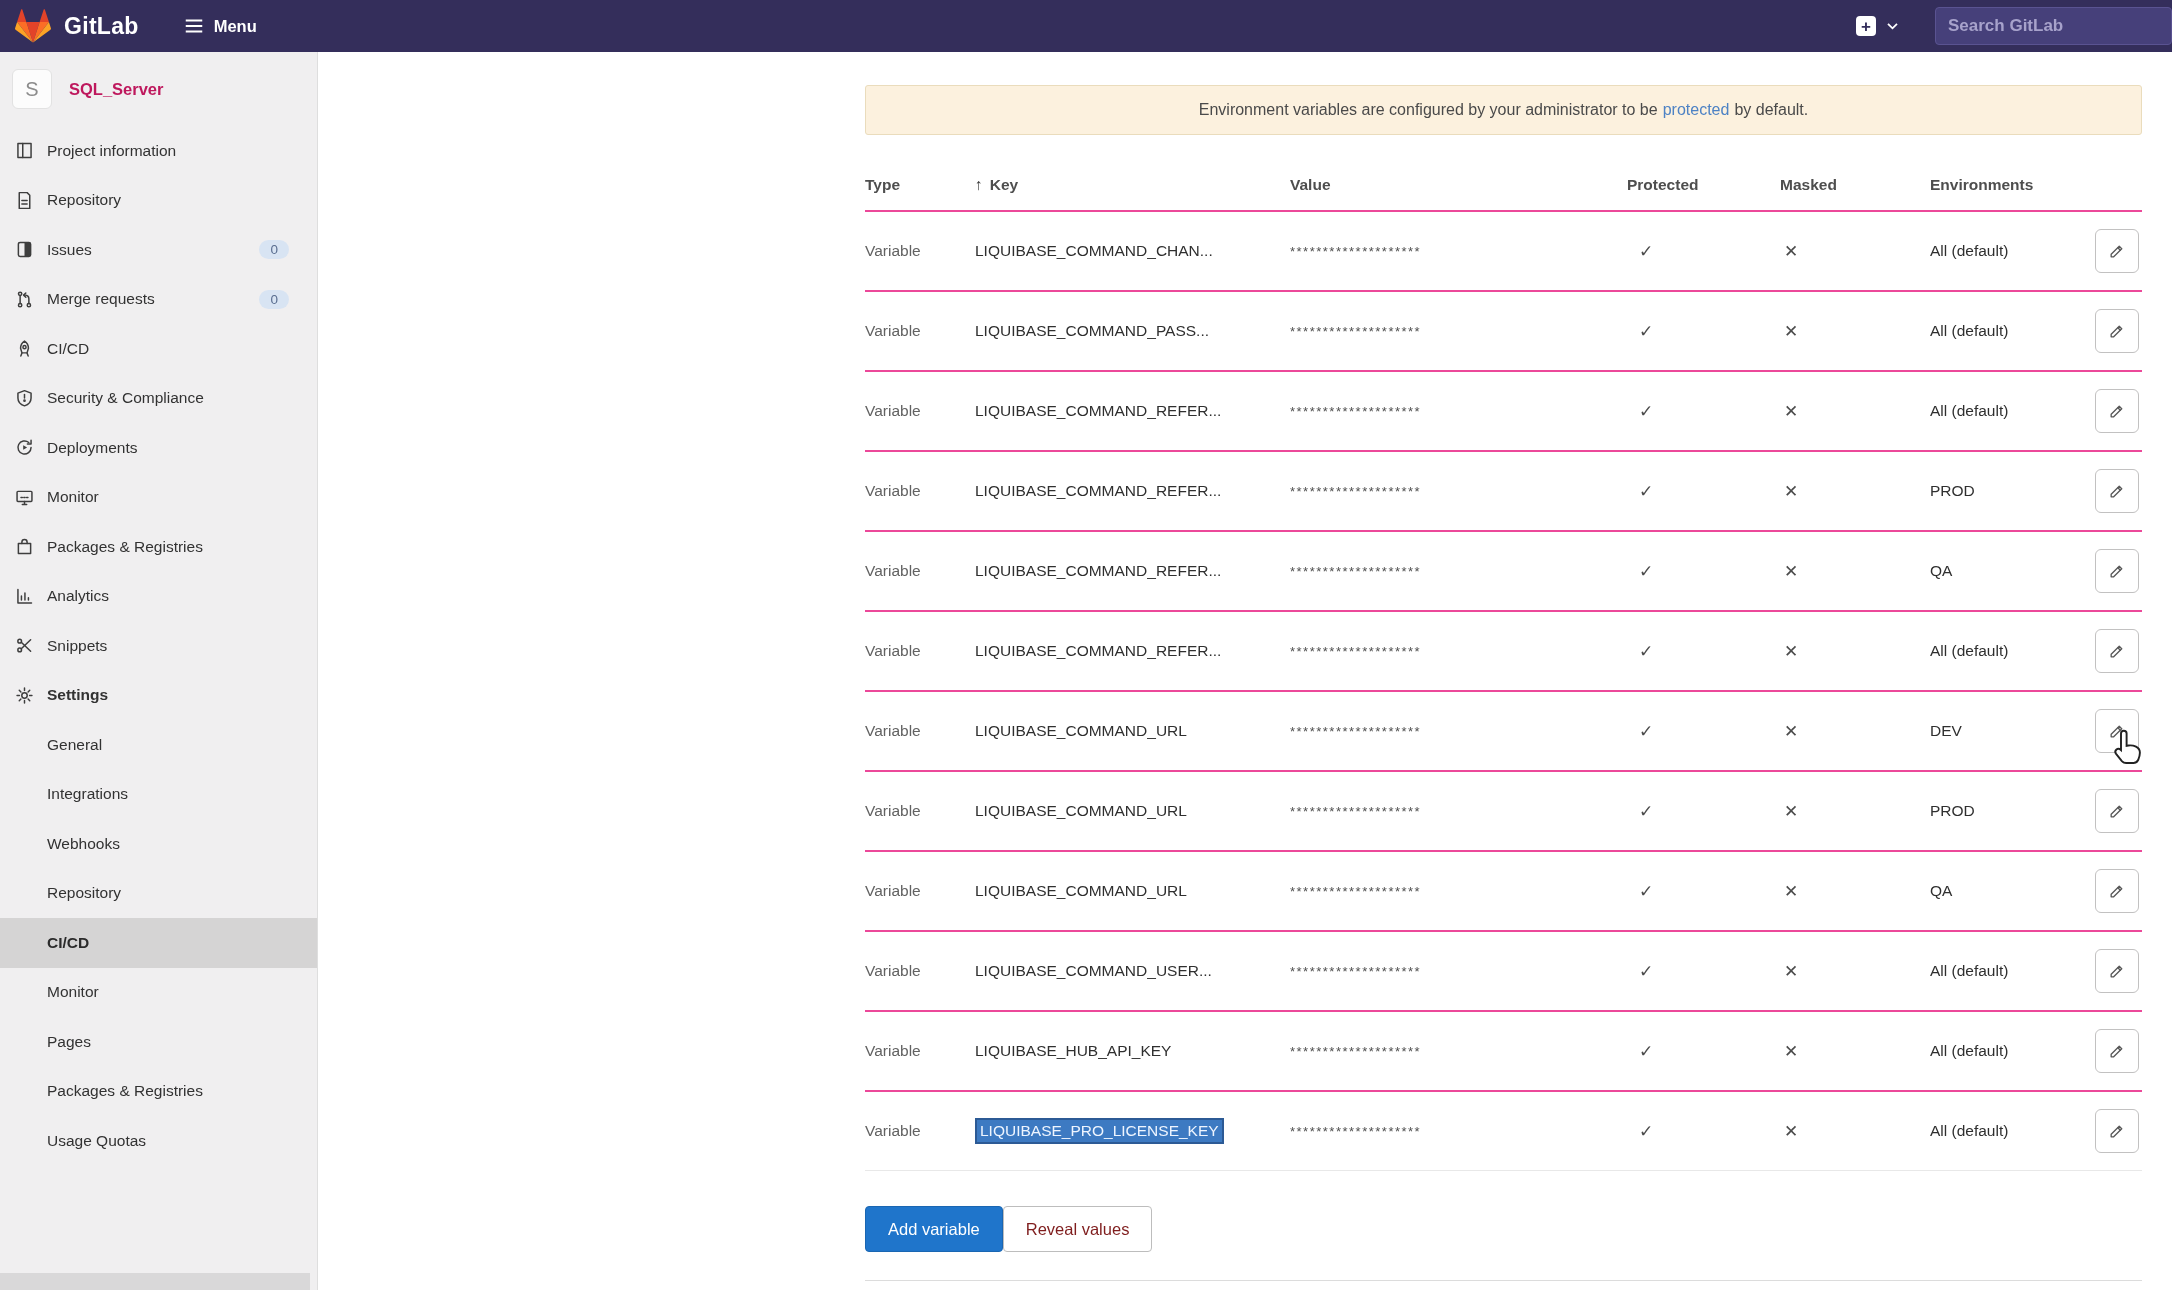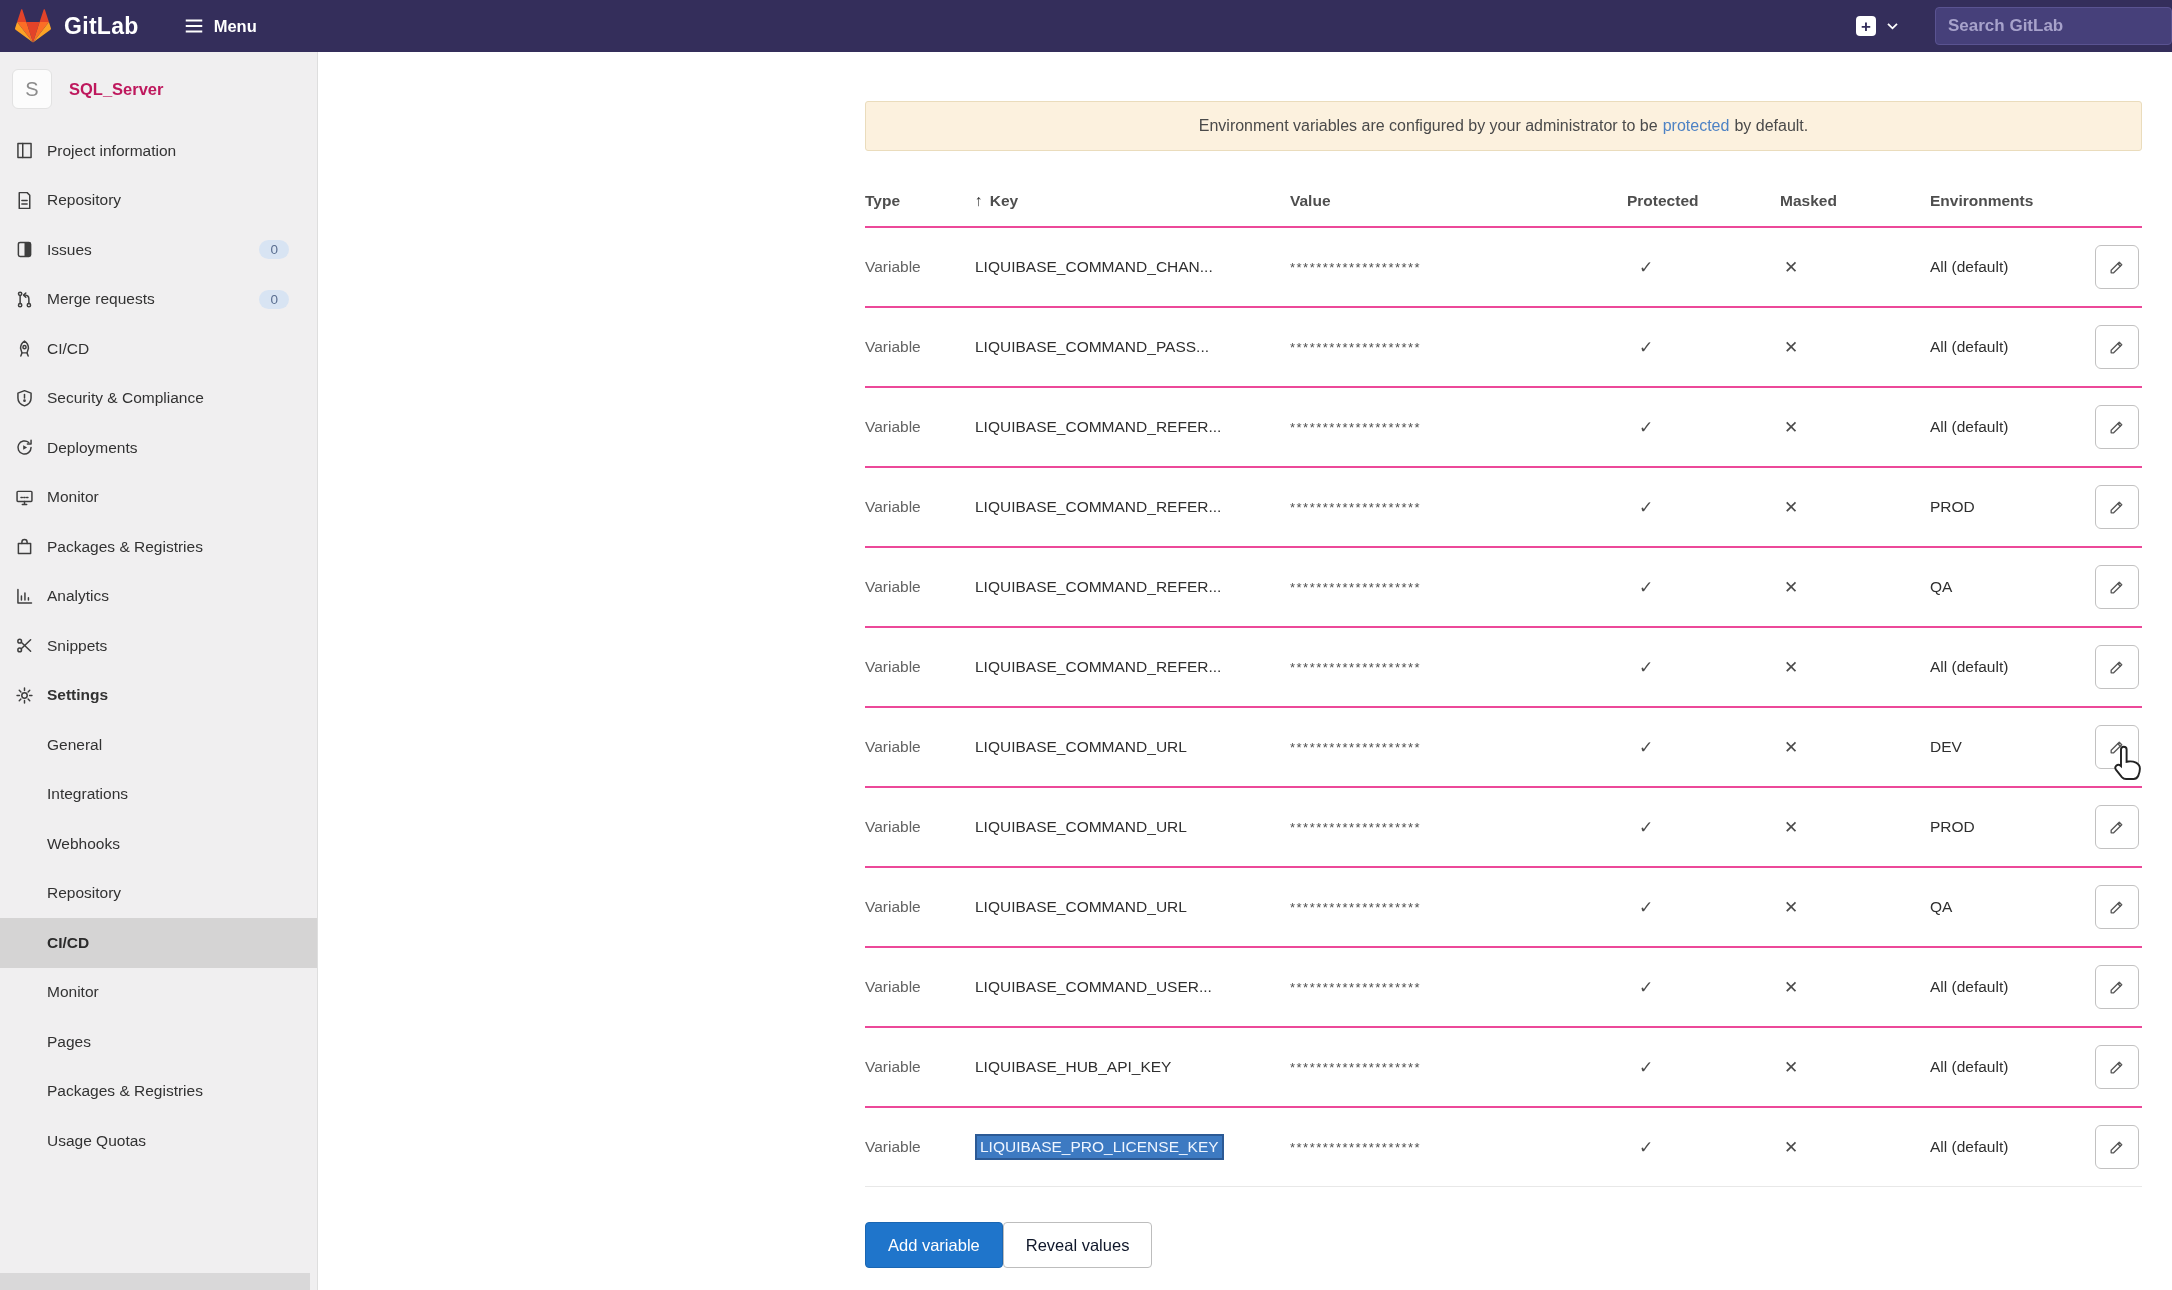--- a/index.html
+++ b/index.html
@@ -43,21 +43,21 @@
   .nav-item .lbl { flex:1; }
   .nav-item.bold .lbl { font-weight:700; }
   .badge { background:#d8e4f3; color:#5a6e90; border-radius:11px; font-size:13.5px;
     padding:2px 11px; margin-right:28px; }
   .sub-item { height:49.5px; display:flex; align-items:center; padding-left:47px;
     font-size:15.5px; color:#323232; cursor:pointer; }
   .sub-item.active { background:#d5d4d4; font-weight:700; color:#2b2b2b; }
   .sidebar-strip { position:absolute; bottom:0; left:0; width:310px; height:17px; background:#d9d8d9; }
   
   .main { position:absolute; left:318px; top:52px; right:0; bottom:0; background:#ffffff; }
-  .content { position:absolute; left:547px; top:16px; width:1277px; height:1110px; }
+  .content { position:absolute; left:547px; top:0; width:1277px; height:1110px; }
   .banner { position:absolute; top:33px; left:0; width:1277px; height:50px;
     background:#fcf1de; border:1px solid #eadcbc; border-radius:3px;
     display:flex; align-items:center; justify-content:center; font-size:16px; color:#4a4a4a; }
   .banner .lnk { color:#4d82c4; margin:0 5px; cursor:pointer; }
   .tgrid { display:grid; grid-template-columns:110px 315px 337px 145px 158px 165px 47px; align-items:center; }
   .theader { position:absolute; top:108px; left:0; width:1277px; height:50px;
     font-weight:700; font-size:15.5px; color:#4e4e4e; }
   .theader .mask-h { padding-left:8px; }
   .sort-arrow { font-weight:400; margin-right:7px; color:#3c3c3c; }
   .rows { position:absolute; top:158px; left:0; width:1277px; border-bottom:1px solid #e8e8e8; }
@@ -69,21 +69,21 @@
   .c-prot, .c-mask { color:#4c4c4c; font-size:17px; padding-left:12px; }
   .c-env { color:#2f2f2f; }
   .edit-btn { width:44px; height:44px; border:1px solid #c2c1c1; border-radius:6px;
     background:#ffffff; display:flex; align-items:center; justify-content:center; cursor:pointer; }
   .edit-btn svg { width:20px; height:20px; stroke:#585858; fill:none; stroke-width:1.6;
     stroke-linecap:round; stroke-linejoin:round; }
   .actions { position:absolute; top:1154px; left:0; display:flex; }
   .btn { height:46px; border-radius:4px; font-size:16.5px; padding:0 22px;
     display:flex; align-items:center; cursor:pointer; font-family:"Liberation Sans", sans-serif; }
   .btn-primary { background:#1f75cb; border:1px solid #1a66b2; color:#ffffff; }
-  .btn-secondary { background:#ffffff; border:1px solid #bdbdbd; color:#0f172a; }
+  .btn-secondary { background:#ffffff; border:1px solid #bdbdbd; color:#7f1d1d; }
   .bottom-divider { position:absolute; top:1228px; left:0; width:1277px; border-top:1px solid #dcdcdc; }
   .cursor-hand { position:absolute; left:1245px; top:676px; width:36px; height:42px; pointer-events:none; }
 </style>
 </head>
 <body>
 
 <header class="topbar">
   <div class="brand">
     <svg viewBox="0 0 36 36">
       <path fill="#e24329" d="M18 34.38l6.63-20.4H11.37L18 34.38z"></path>

